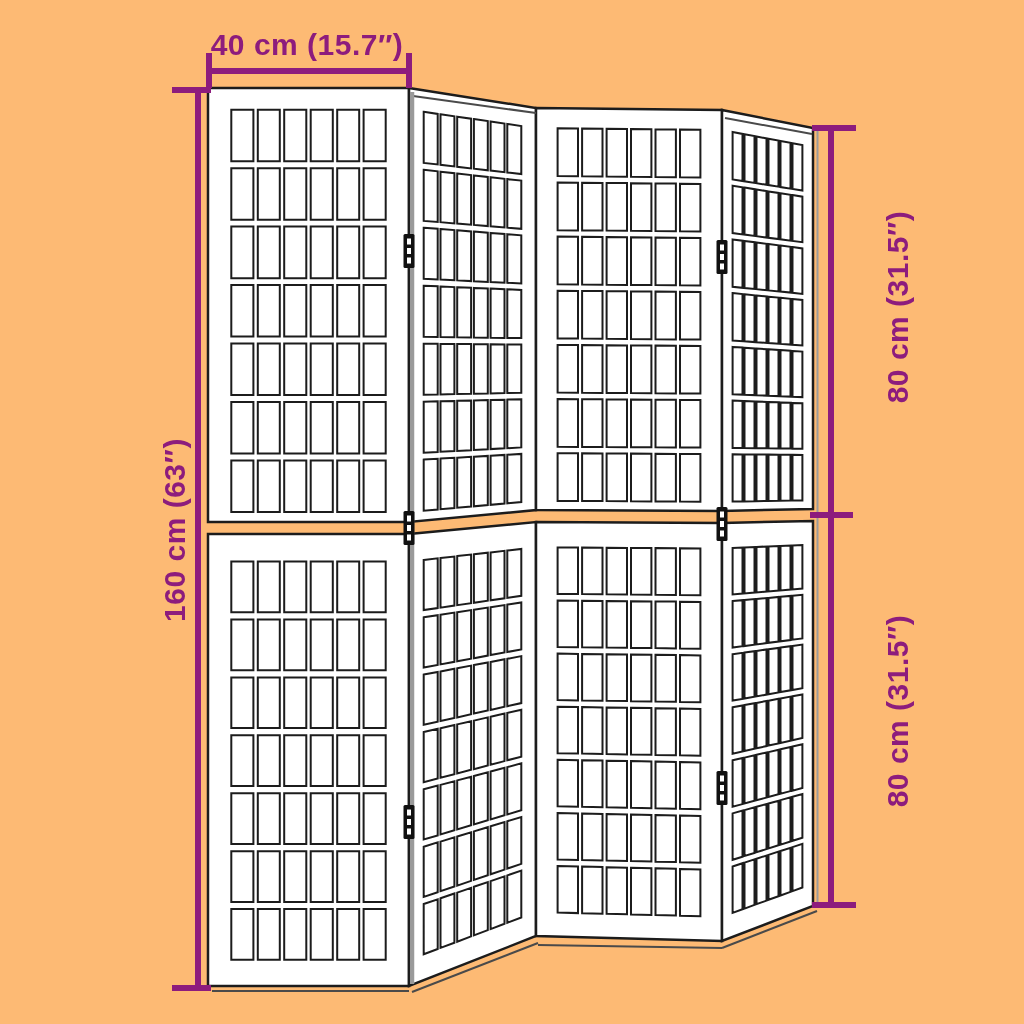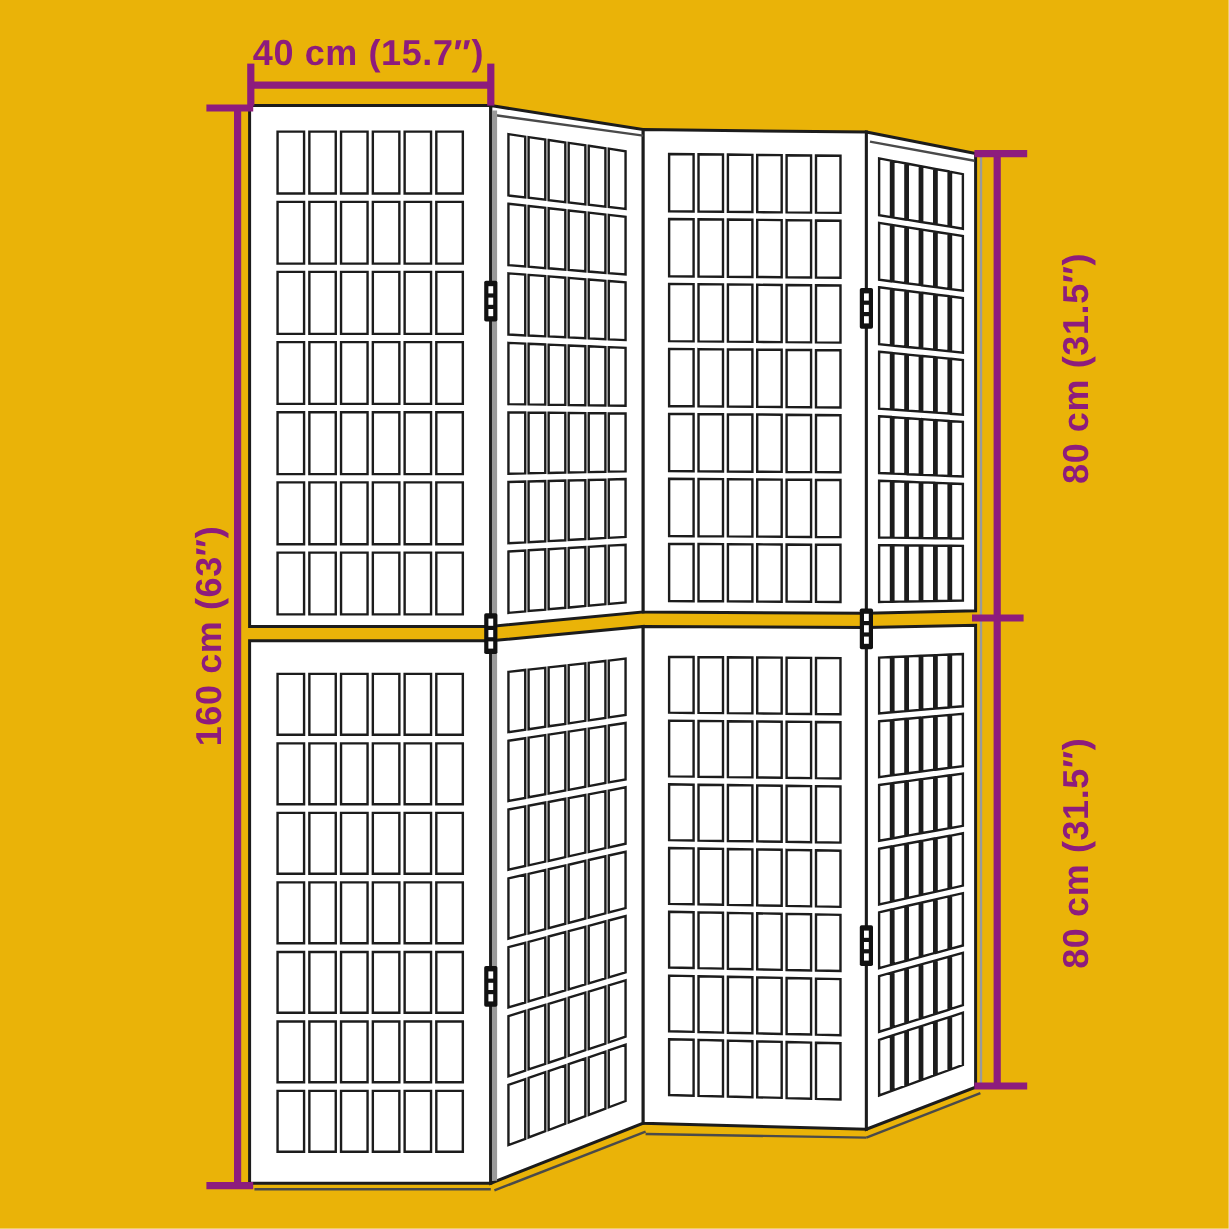--- a/index.html
+++ b/index.html
@@ -1,18 +1,18 @@
 <!DOCTYPE html>
 <html style="--dim: #8d1c7d; --ink: #1c1c1c;"><head>
 <meta charset="utf-8">
 <style>
   :root{ --dim:#8d1c7d; --ink:#1c1c1c; }
   html,body{margin:0;padding:0;background:#fff;}
   .canvas{
-    position:relative;width:1024px;height:1024px;background:#eab308;
+    position:relative;width:1024px;height:1024px;background:#fdba74;
     font-family:"Liberation Sans", sans-serif;overflow:hidden;
   }
   .canvas svg{position:absolute;left:0;top:0;}
   .dim-label{
     position:absolute;white-space:nowrap;
     color:var(--dim);font-weight:bold;font-size:30px;letter-spacing:0.5px;
   }
   .dim-label.h{transform:translate(-50%,-50%);}
   .dim-label.v{transform:translate(-50%,-50%) rotate(-90deg);}
   .dim{stroke:var(--dim);stroke-width:6;fill:none;}

